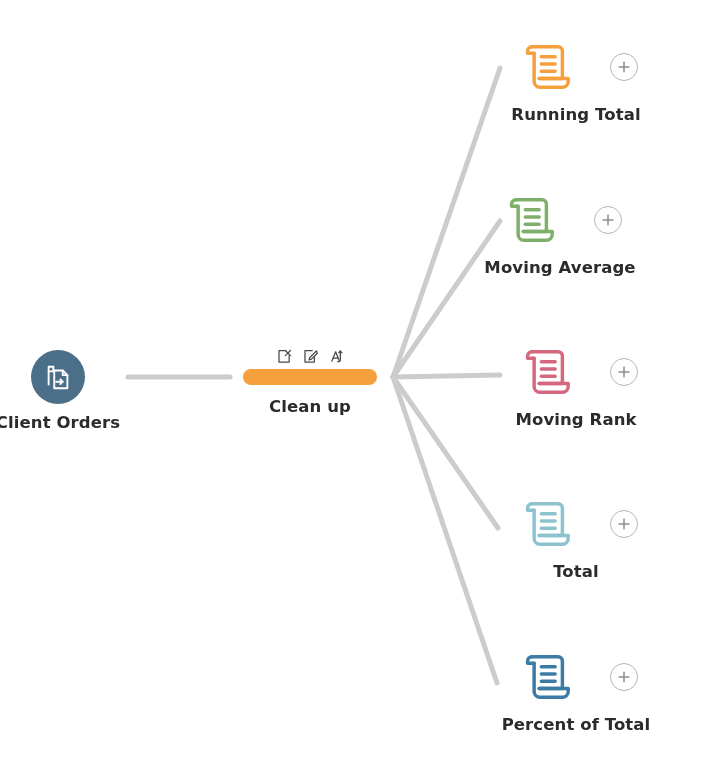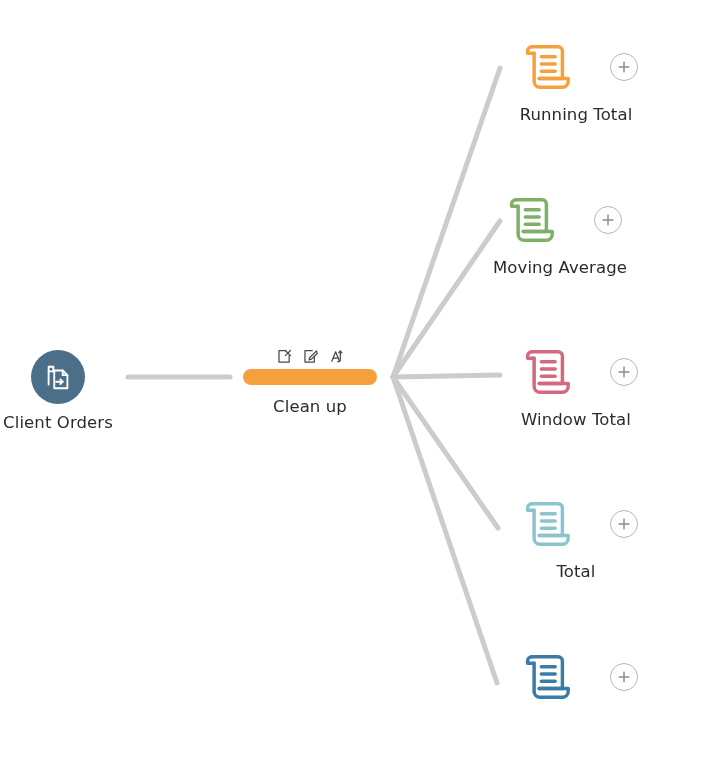--- a/index.html
+++ b/index.html
@@ -42,20 +42,21 @@
     align-items: center;
   }
 
   .node-label {
     font-size: 16.5px;
     color: #2b2b2b;
     line-height: 20px;
     white-space: nowrap;
     margin-top: 9px;
     letter-spacing: 0.1px;
+    font-weight: bold;
   }
 
   
   #node-source {
     left: 8px;
     top: 350px;
     width: 100px;
   }
   .source-circle {
     width: 54px;
@@ -260,21 +261,21 @@
           <path d="M17.5 23 H27"></path>
         </svg>
       </span>
       <span class="add-button">
         <svg width="14" height="14" viewBox="0 0 14 14" fill="none" stroke="#8d8d8d" stroke-width="1.5" stroke-linecap="round">
           <path d="M7 2.2 V11.8"></path>
           <path d="M2.2 7 H11.8"></path>
         </svg>
       </span>
     </div>
-    <div class="node-label">Window Total</div>
+    <div class="node-label">Moving Rank</div>
   </div>
 
   <div class="node step-node" id="node-rank">
     <div class="step-row">
       <span class="scroll-icon-wrap">
         <svg width="58" height="58" viewBox="0 0 40 40" fill="none" stroke="#8cc3ce" stroke-width="2.4" stroke-linecap="round" stroke-linejoin="round">
           <path d="M11 6 H29 a3 3 0 0 1 3 3 V28 H16"></path>
           <path d="M11 6 a3 3 0 0 0 -3 3 v1.5 h4.5"></path>
           <path d="M12.5 10.5 V30 a4 4 0 0 0 4 4 H32 a4 4 0 0 0 4 -4 v-2 H16"></path>
           <path d="M17.5 13 H27"></path>
@@ -304,15 +305,16 @@
           <path d="M17.5 23 H27"></path>
         </svg>
       </span>
       <span class="add-button">
         <svg width="14" height="14" viewBox="0 0 14 14" fill="none" stroke="#8d8d8d" stroke-width="1.5" stroke-linecap="round">
           <path d="M7 2.2 V11.8"></path>
           <path d="M2.2 7 H11.8"></path>
         </svg>
       </span>
     </div>
+    <div class="node-label">Percent of Total</div>
   </div>
 
 </div>
 
 </body></html>

